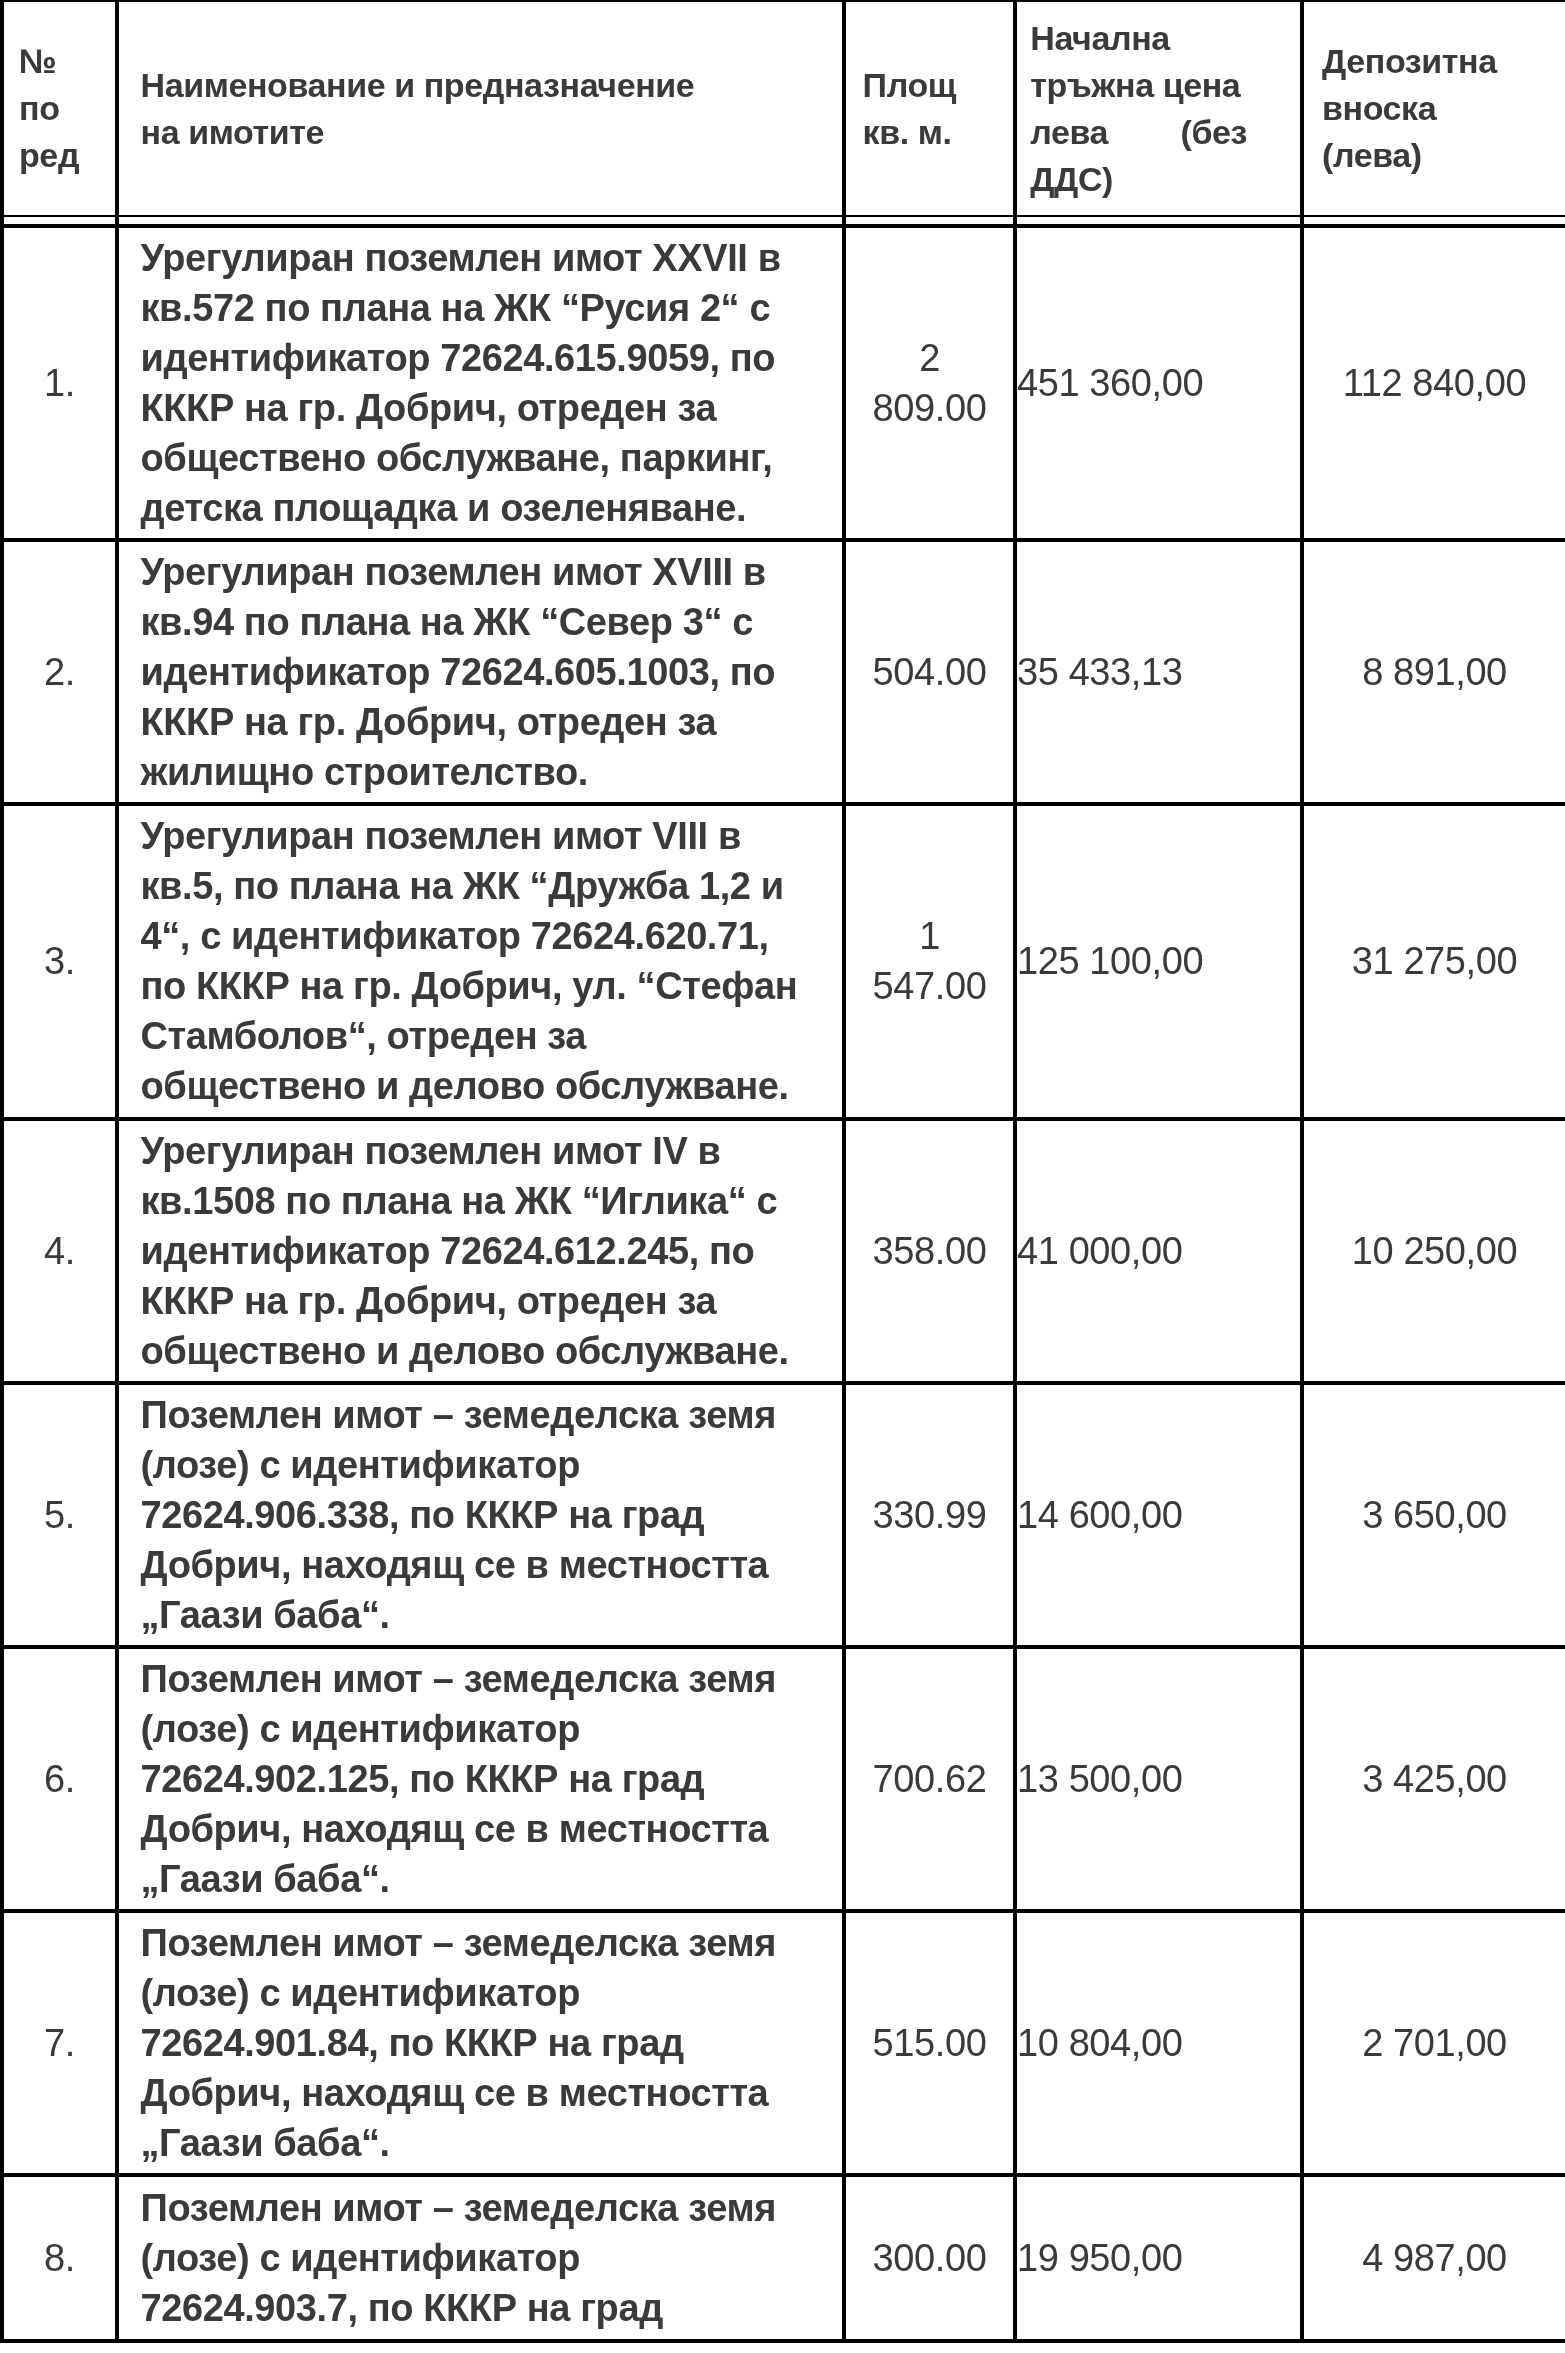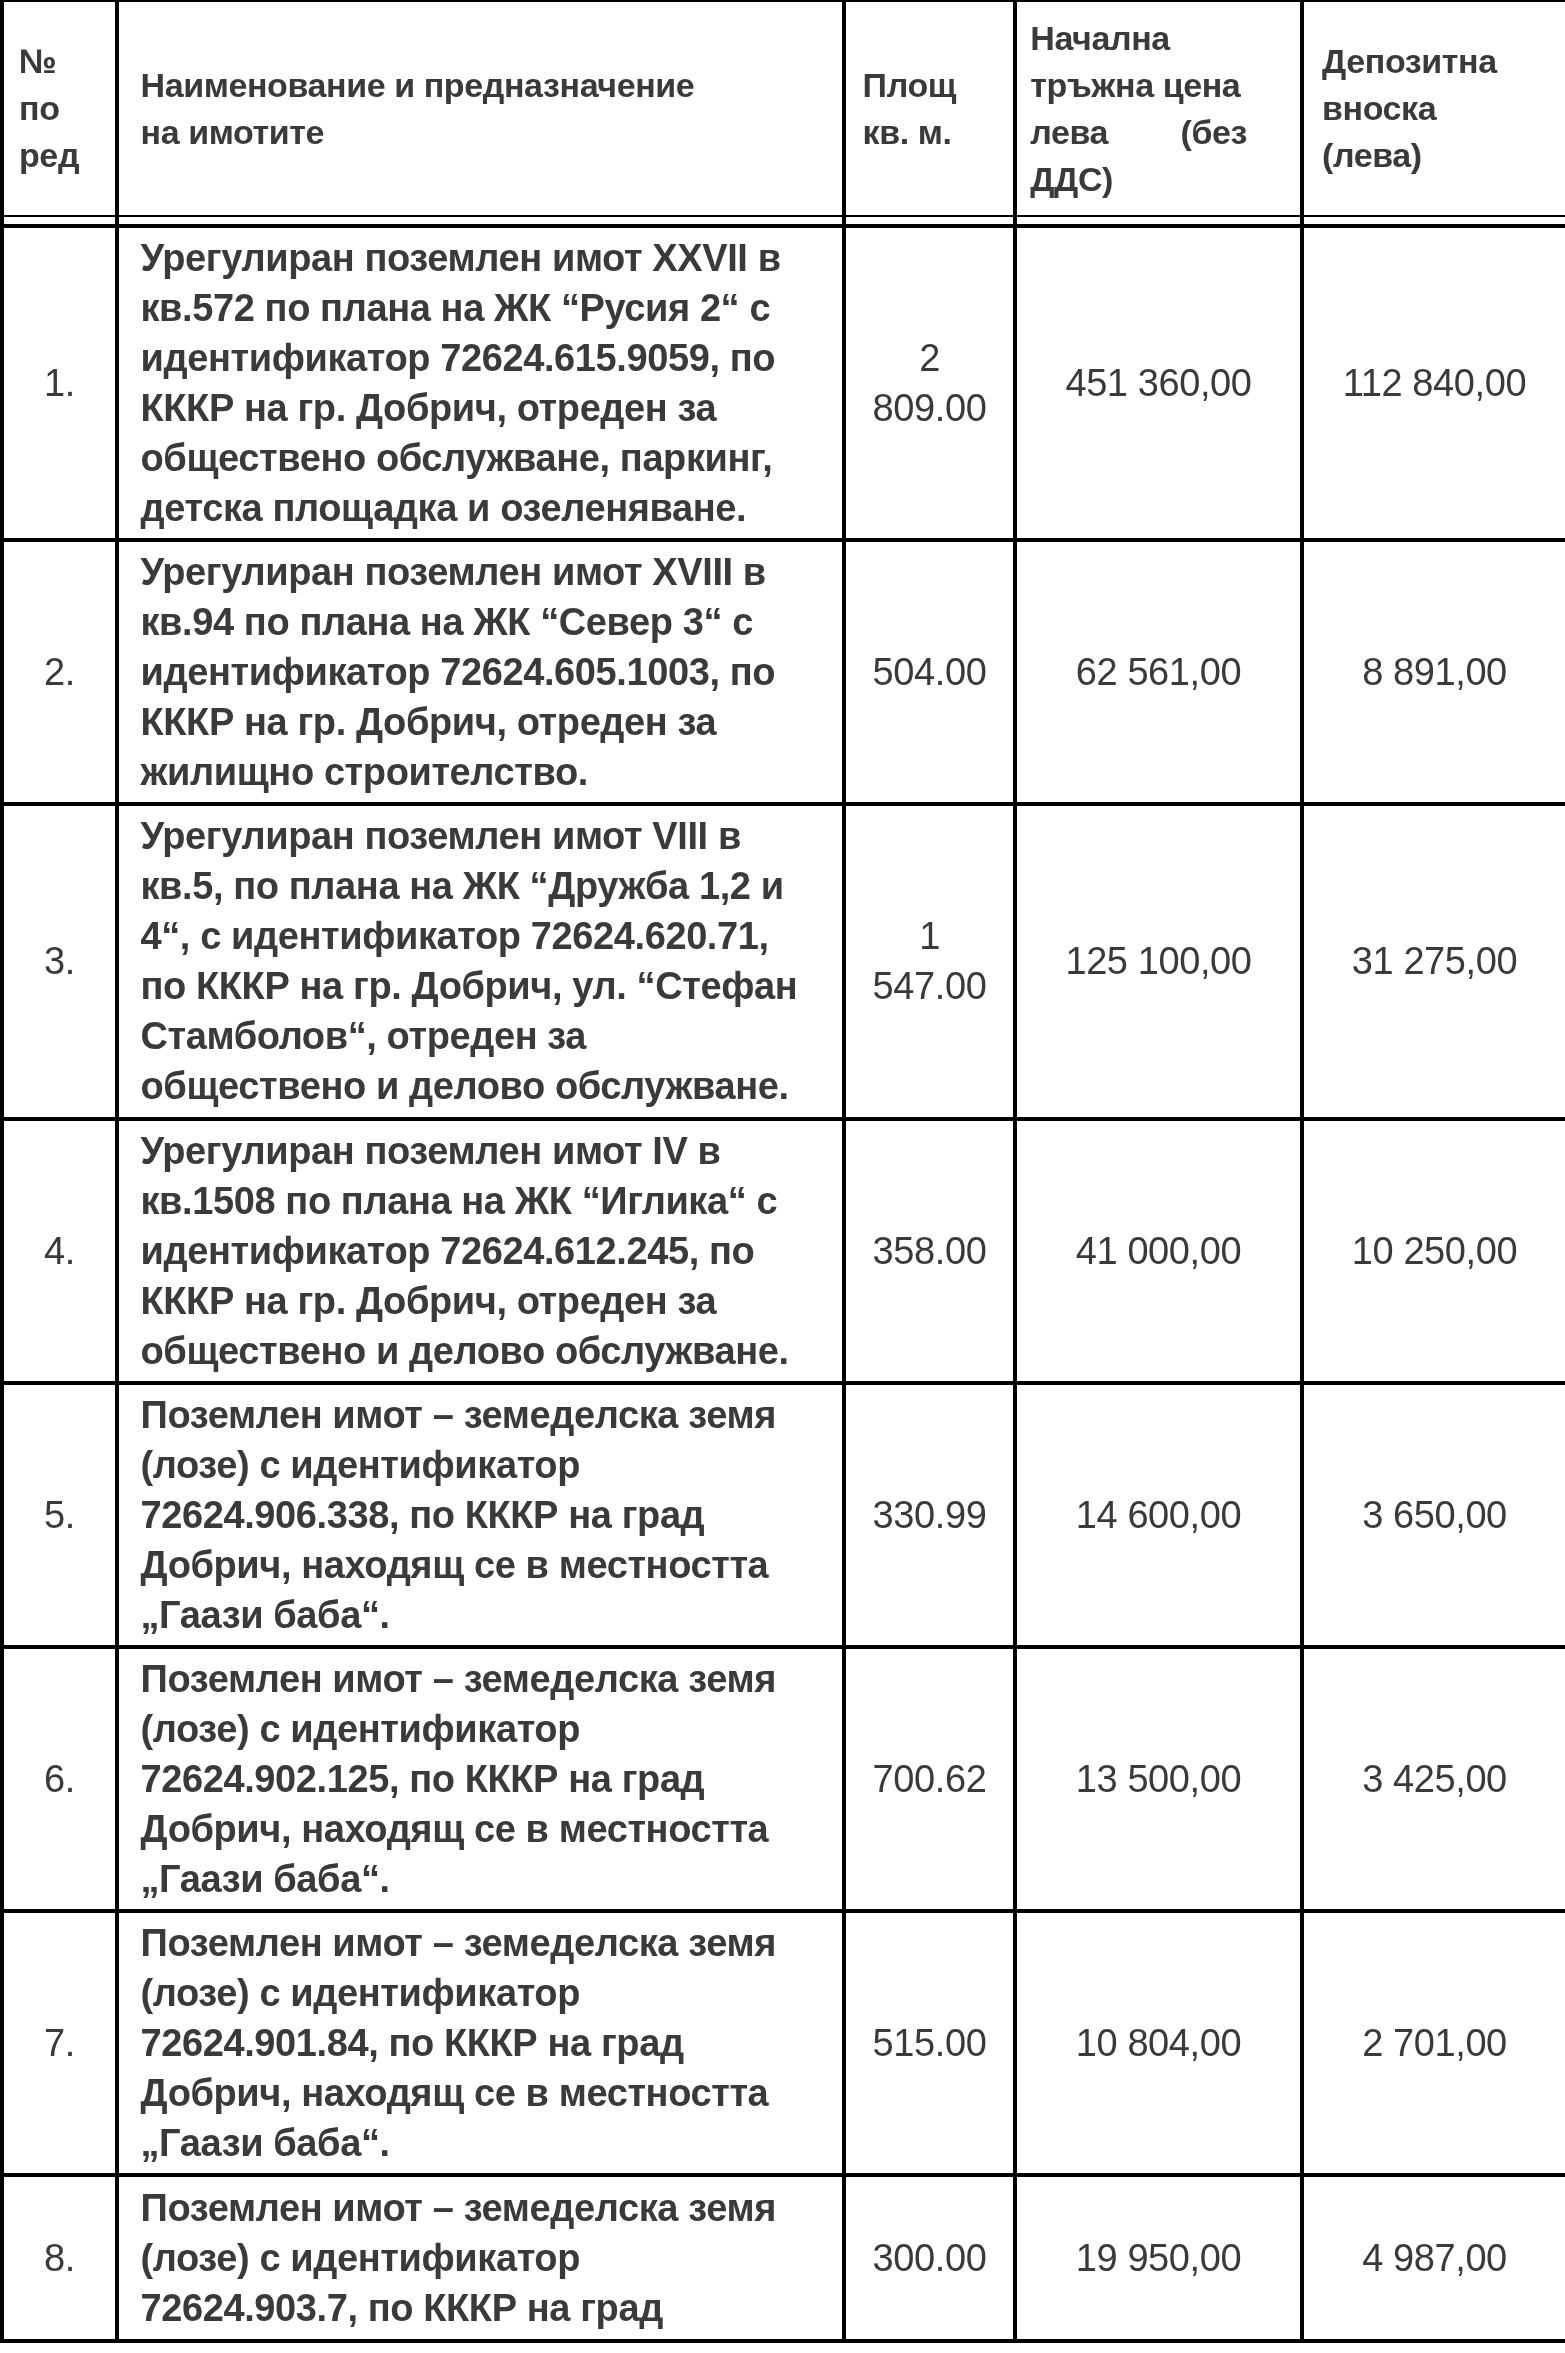--- a/index.html
+++ b/index.html
@@ -38,21 +38,21 @@
     padding:0;
   }
   
   tbody td{
     font-size:38px;line-height:50px;letter-spacing:-0.4px;
     white-space:pre-wrap;
   }
   td.col-num{text-align:center;}
   td.col-name{text-align:left;padding:5px 6.6px 5px 21.5px;font-weight:bold;}
   td.col-area{text-align:center;}
-  td.col-price{text-align:center;}
+  td.col-price{}
   td.col-deposit{text-align:center;}
 </style>
 </head>
 <body>
 
 <div class="page">
   <table class="props">
     <colgroup>
       <col style="width:115px">
       <col style="width:727px">
@@ -102,21 +102,21 @@
       </tr>
 
       <tr style="height:263px">
         <td class="col-num">2.</td>
         <td class="col-name">Урегулиран поземлен имот XVIII в
 кв.94 по плана на ЖК “Север 3“ с
 идентификатор 72624.605.1003, по
 КККР на гр. Добрич, отреден за
 жилищно строителство.</td>
         <td class="col-area">504.00</td>
-        <td class="col-price">62 561,00</td>
+        <td class="col-price">35 433,13</td>
         <td class="col-deposit">8 891,00</td>
       </tr>
 
       <tr style="height:315px">
         <td class="col-num">3.</td>
         <td class="col-name">Урегулиран поземлен имот VIII в
 кв.5, по плана на ЖК “Дружба 1,2 и
 4“, с идентификатор 72624.620.71,
 по КККР на гр. Добрич, ул. “Стефан
 Стамболов“, отреден за

